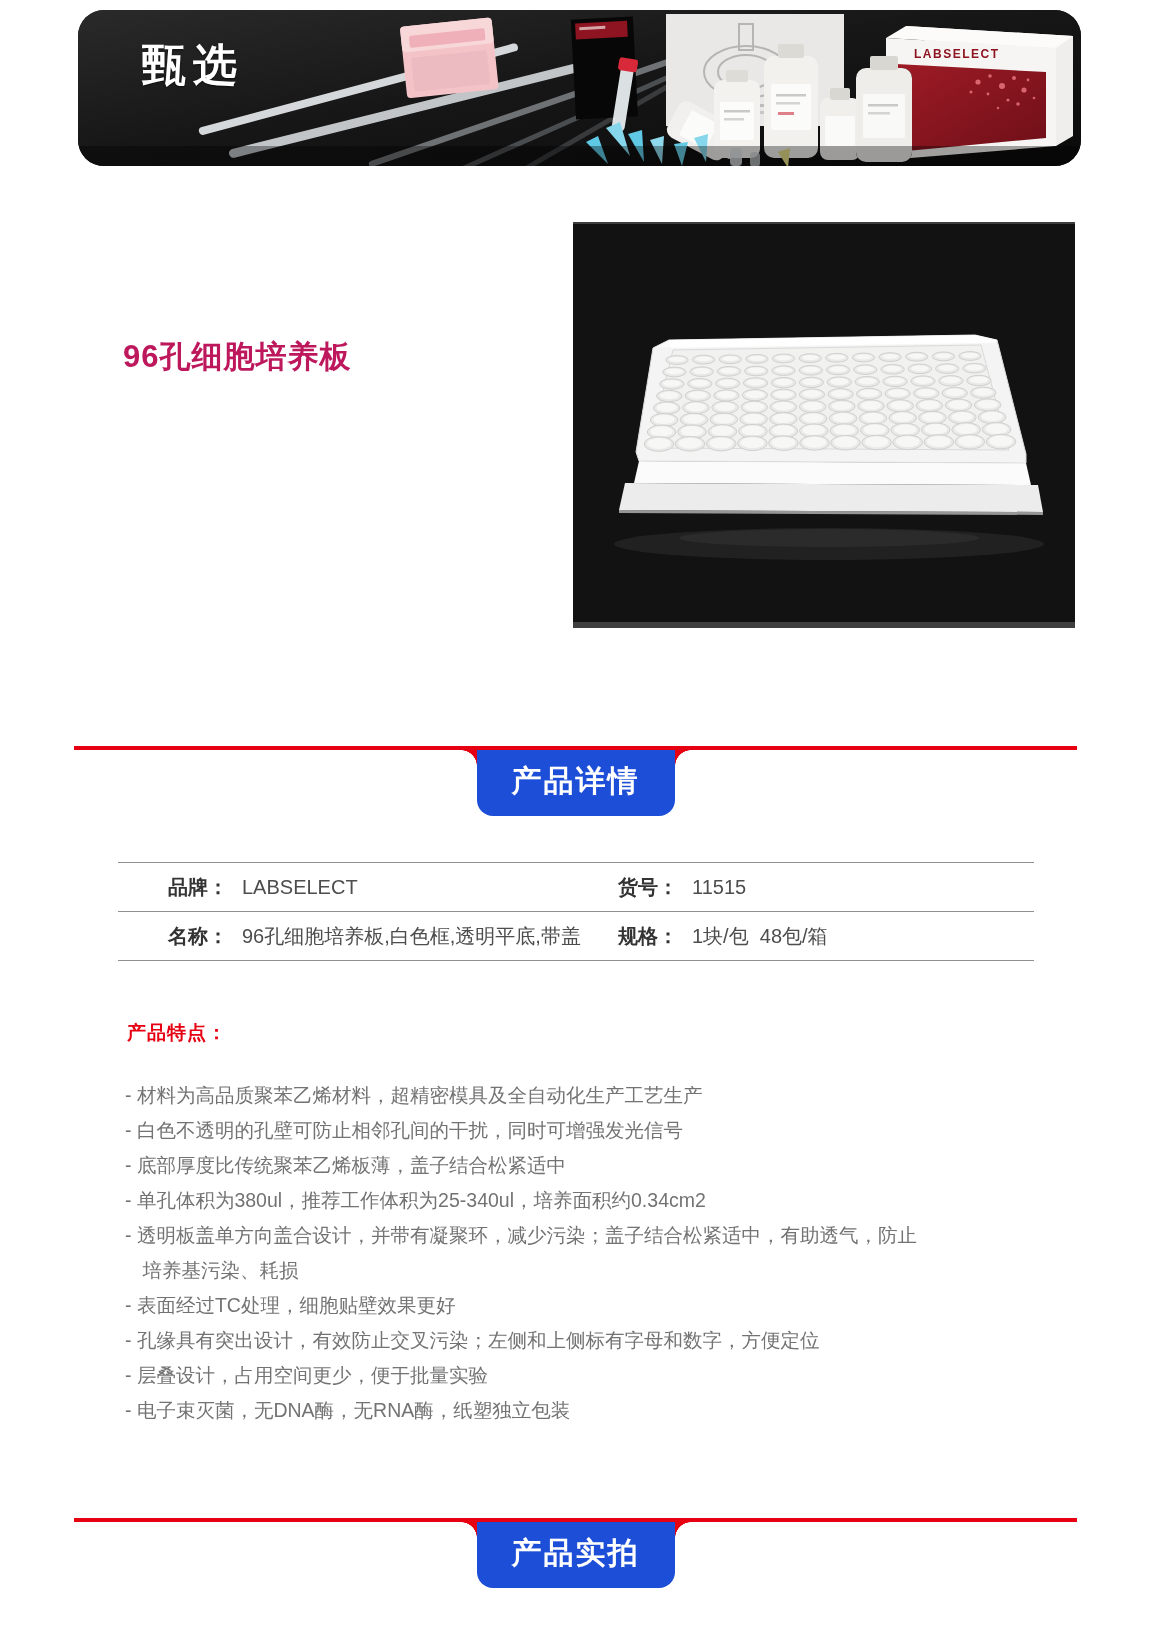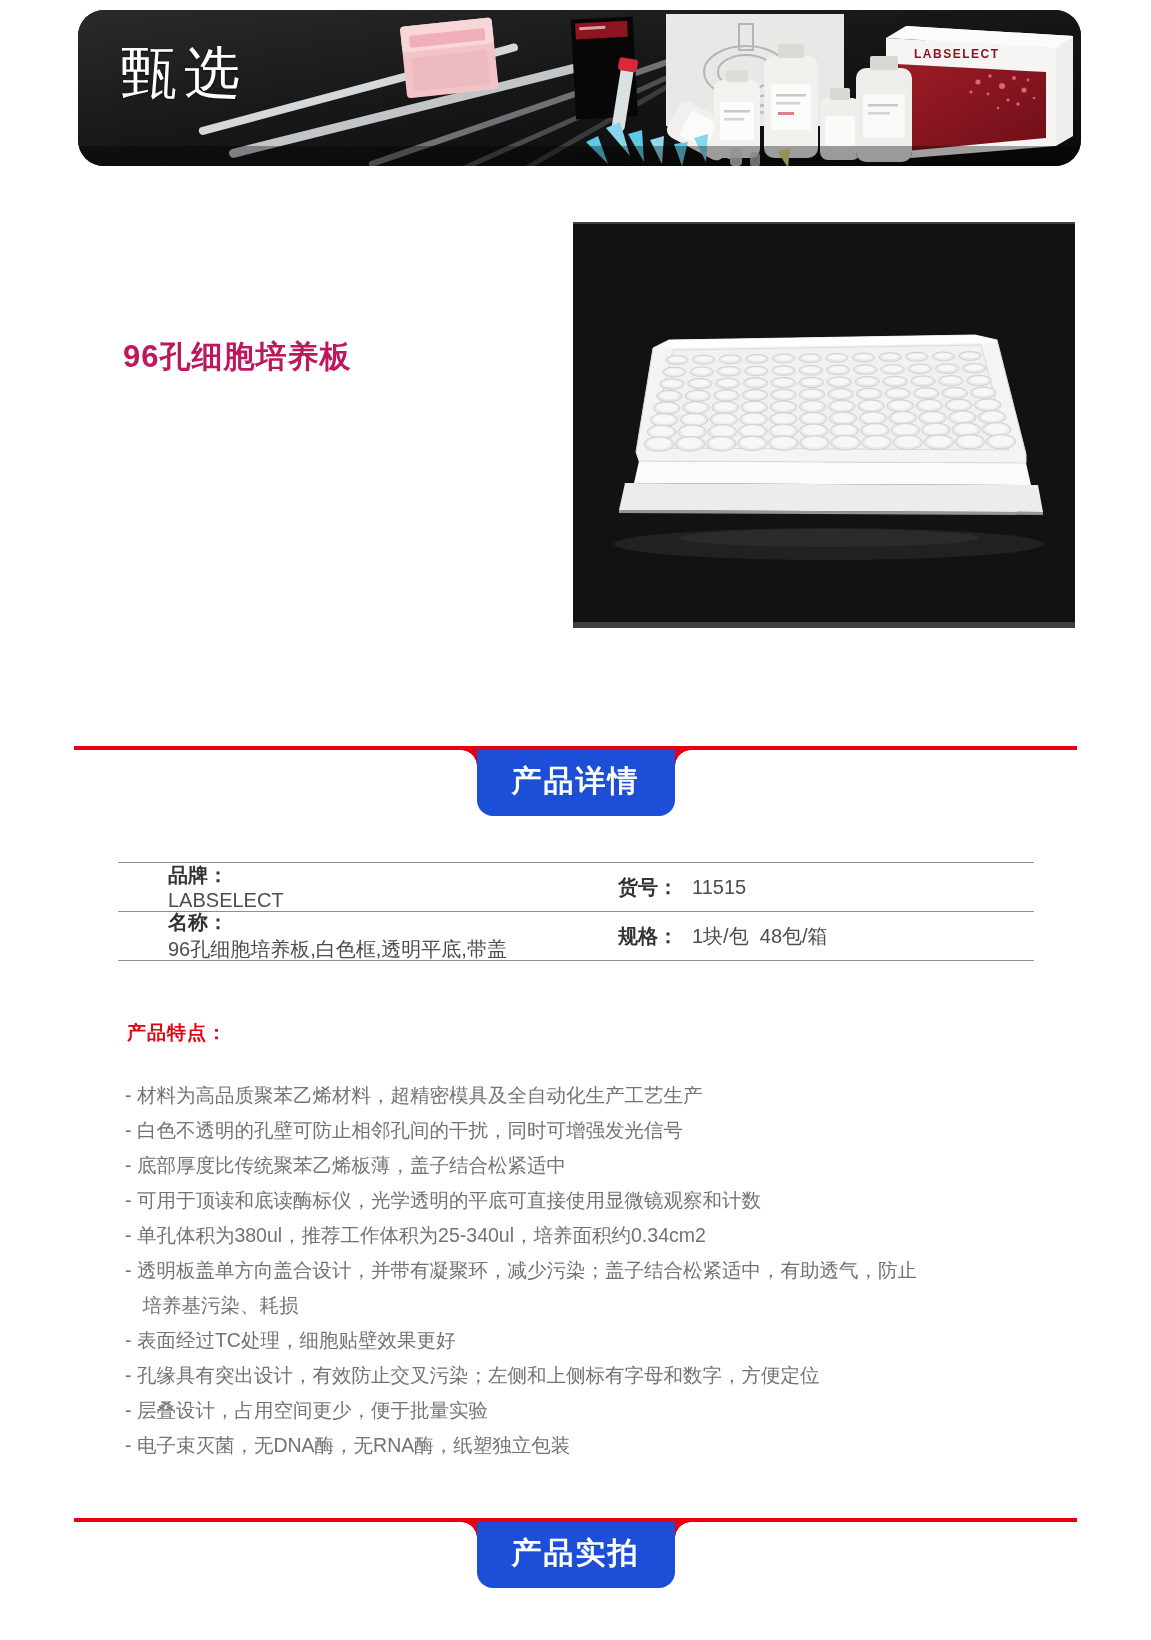--- a/index.html
+++ b/index.html
@@ -3,21 +3,21 @@
 <meta charset="utf-8">
 <style>
   html,body{margin:0;padding:0;background:#ffffff;}
   .page{position:relative;width:1151px;height:1640px;background:#ffffff;overflow:hidden;
         font-family:"Liberation Sans","DejaVu Sans",sans-serif;}
 
   
   .banner{position:absolute;left:78px;top:10px;width:1003px;height:156px;border-radius:26px;
           overflow:hidden;background:#161616;}
   .banner svg{position:absolute;left:0;top:0;width:100%;height:100%;display:block;}
-  .banner-logo{position:absolute;left:43px;top:26px;font-size:56px;font-weight:normal;color:#ffffff;
+  .banner-logo{position:absolute;left:64px;top:26px;font-size:44px;font-weight:bold;color:#ffffff;
                letter-spacing:7px;text-shadow:0 1px 2px rgba(0,0,0,.6);}
 
   
   .title{position:absolute;left:123px;top:336px;margin:0;font-size:31px;font-weight:bold;
          color:#be185d;letter-spacing:1px;}
   .desc{position:absolute;left:123px;top:401px;width:396px;margin:0;font-size:19.5px;
         line-height:38px;color:#4a4a4a;text-align:justify;}
   .product-image{position:absolute;left:573px;top:222px;width:502px;height:406px;background:#121212;}
   .product-image svg{display:block;width:100%;height:100%;}
 
@@ -31,21 +31,21 @@
   .tab-details{top:750px;}
   .tab-photos{top:1522px;}
   .section-tab::before{content:"";position:absolute;left:-16px;top:0;width:16px;height:16px;
     background:radial-gradient(circle at 0 100%,rgba(230,0,18,0) 15.5px,#e60012 16px);}
   .section-tab::after{content:"";position:absolute;right:-16px;top:0;width:16px;height:16px;
     background:radial-gradient(circle at 100% 100%,rgba(230,0,18,0) 15.5px,#e60012 16px);}
 
   
   .spec-table{position:absolute;left:118px;top:862px;width:916px;border-top:1px solid #8f8f8f;}
   .spec-row{display:flex;height:48px;align-items:center;border-bottom:1px solid #8f8f8f;font-size:20px;}
-  .cell1{width:500px;padding-left:50px;box-sizing:border-box;display:flex;align-items:baseline;flex-direction:column;}
+  .cell1{width:500px;padding-left:50px;box-sizing:border-box;display:flex;align-items:baseline;}
   .cell2{flex:1;display:flex;align-items:baseline;}
   .spec-label{font-weight:bold;color:#333333;margin-right:14px;white-space:nowrap;}
   .spec-value{color:#4d4d4d;white-space:pre-wrap;}
 
   
   .features-heading{position:absolute;left:127px;top:1020px;margin:0;font-size:19px;
                     font-weight:bold;color:#e60012;letter-spacing:1px;}
   .features-list{position:absolute;left:125px;top:1078px;width:932px;font-size:19.5px;
                  line-height:35px;color:#737373;}
   .feature-item{white-space:pre-wrap;padding-left:12px;text-indent:-12px;}
@@ -420,21 +420,20 @@
         <span class="spec-value">1块/包  48包/箱</span>
       </div>
     </div>
   </div>
 
   <h2 class="features-heading">产品特点：</h2>
   <div class="features-list">
     <div class="feature-item">- 材料为高品质聚苯乙烯材料，超精密模具及全自动化生产工艺生产</div>
     <div class="feature-item">- 白色不透明的孔壁可防止相邻孔间的干扰，同时可增强发光信号</div>
     <div class="feature-item">- 底部厚度比传统聚苯乙烯板薄，盖子结合松紧适中</div>
-    <div class="feature-item">- 可用于顶读和底读酶标仪，光学透明的平底可直接使用显微镜观察和计数</div>
     <div class="feature-item">- 单孔体积为380ul，推荐工作体积为25-340ul，培养面积约0.34cm2</div>
     <div class="feature-item">- 透明板盖单方向盖合设计，并带有凝聚环，减少污染；盖子结合松紧适中，有助透气，防止
  培养基污染、耗损</div>
     <div class="feature-item">- 表面经过TC处理，细胞贴壁效果更好</div>
     <div class="feature-item">- 孔缘具有突出设计，有效防止交叉污染；左侧和上侧标有字母和数字，方便定位</div>
     <div class="feature-item">- 层叠设计，占用空间更少，便于批量实验</div>
     <div class="feature-item">- 电子束灭菌，无DNA酶，无RNA酶，纸塑独立包装</div>
   </div>
 
   <div class="divider-line line-photos"></div>

